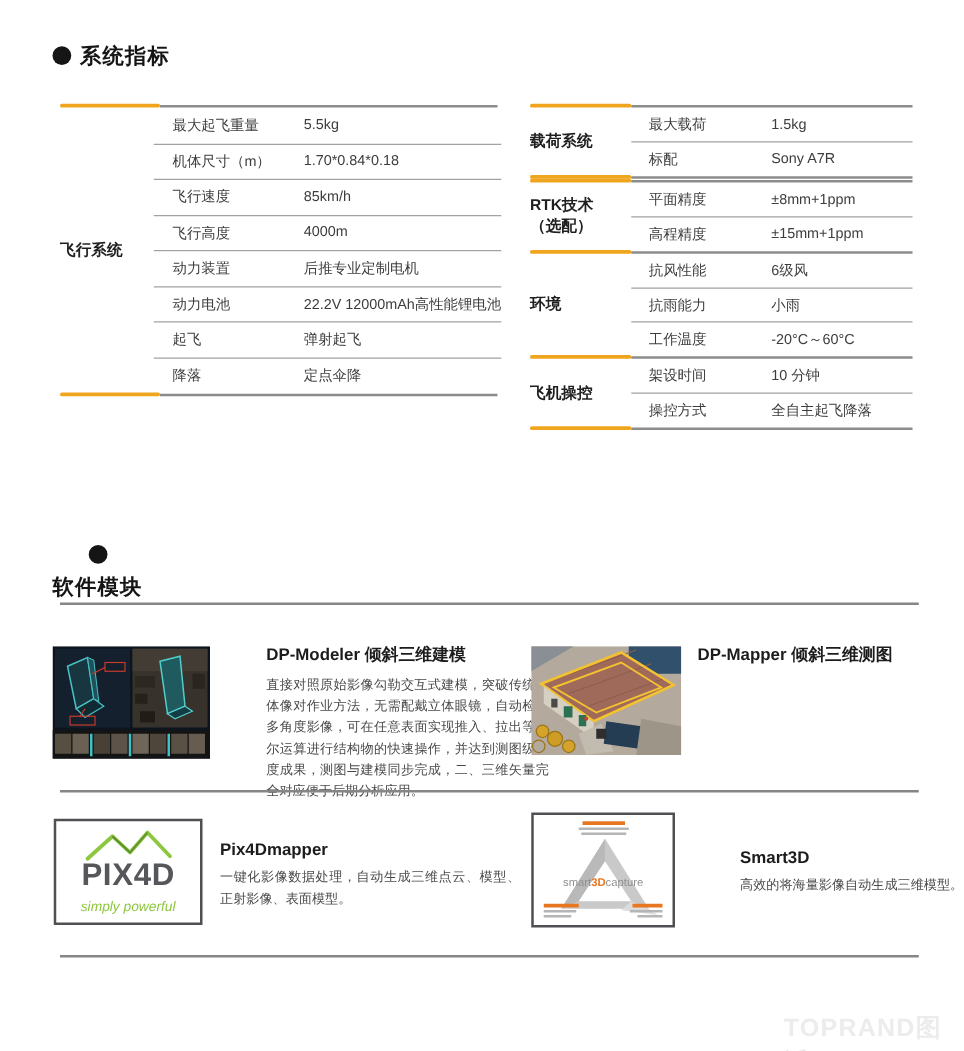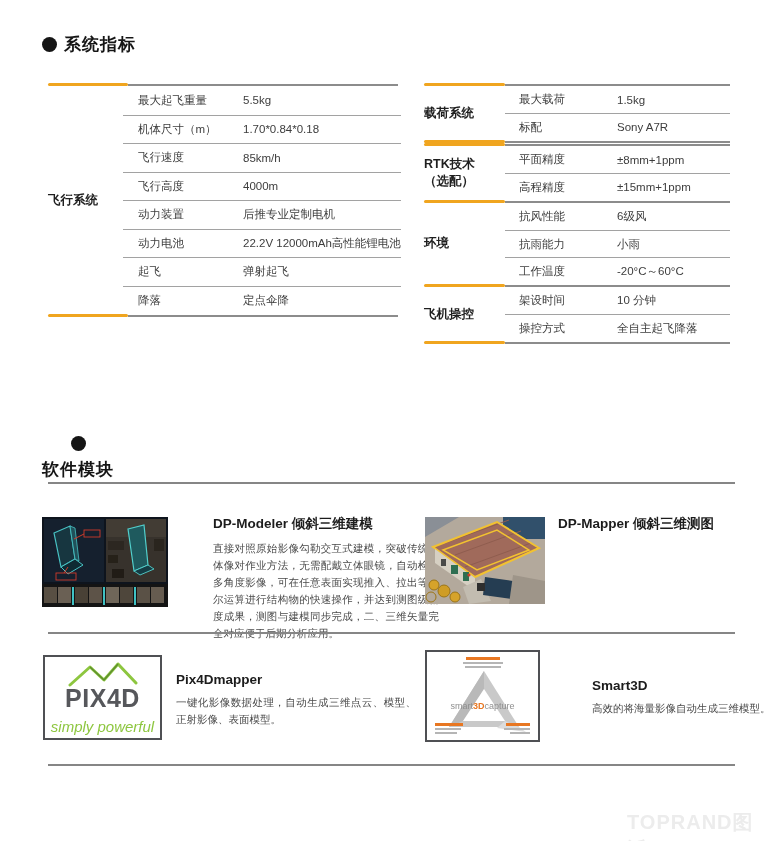--- a/index.html
+++ b/index.html
@@ -41,21 +41,21 @@
   
   .divider { position:absolute; left:48px; width:687px; height:2px; background:#868686; }
   .sw-title { font-size:13.5px; font-weight:bold; color:#1c1c1c; margin-bottom:7px; }
   .sw-desc { font-size:10.5px; line-height:17px; color:#4a4a4a; text-align:justify; }
   .sw-text { position:absolute; }
   .thumb { position:absolute; }
   .logo-box { position:absolute; background:#fff; border:2px solid #4f5054; display:flex; flex-direction:column; align-items:center; justify-content:center; }
 
   
   .pix4d-word { font-size:25px; font-weight:bold; color:#56575b; letter-spacing:0.5px; line-height:22px; }
-  .pix4d-tag { font-size:15px; font-style:italic; color:#8dc63f; margin-top:9px; }
+  .pix4d-tag { font-size:11px; font-style:italic; color:#8dc63f; margin-top:9px; }
 
   
   #smart3d-box { justify-content:flex-start; padding-top:5px; }
   .fineprint { display:flex; flex-direction:column; gap:2px; align-items:center; }
   .fp-bar { height:2px; background:#b5b5b5; }
   .fp-bar.orange { background:#e87722; height:3px; }
   .smart3d-art { position:relative; width:100%; flex:1; }
   .smart3d-word { position:absolute; left:50%; top:44px; transform:translateX(-50%); font-size:9px; color:#8f8f8f; white-space:nowrap; }
   .smart3d-word .s3d { color:#e87722; font-weight:bold; }
   .fp-corner { position:absolute; bottom:6px; display:flex; flex-direction:column; gap:2px; }

